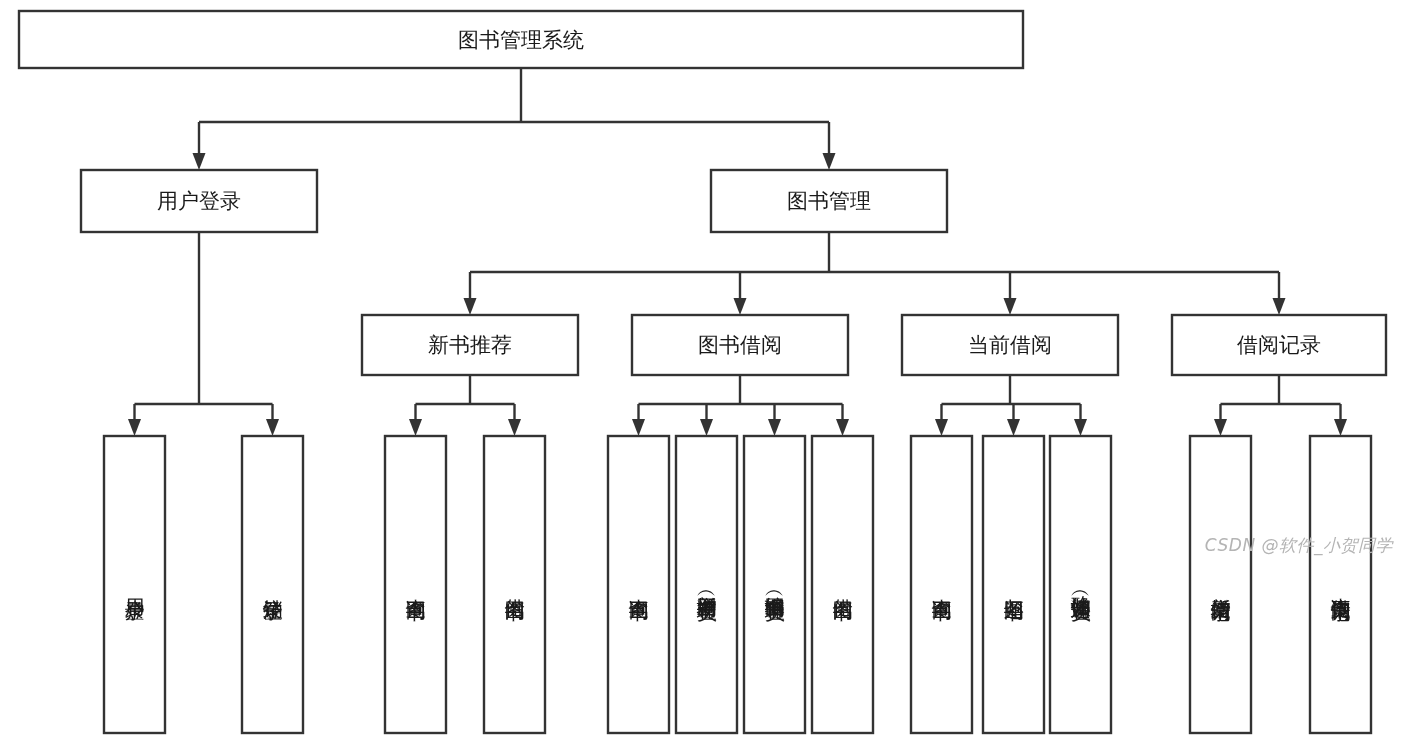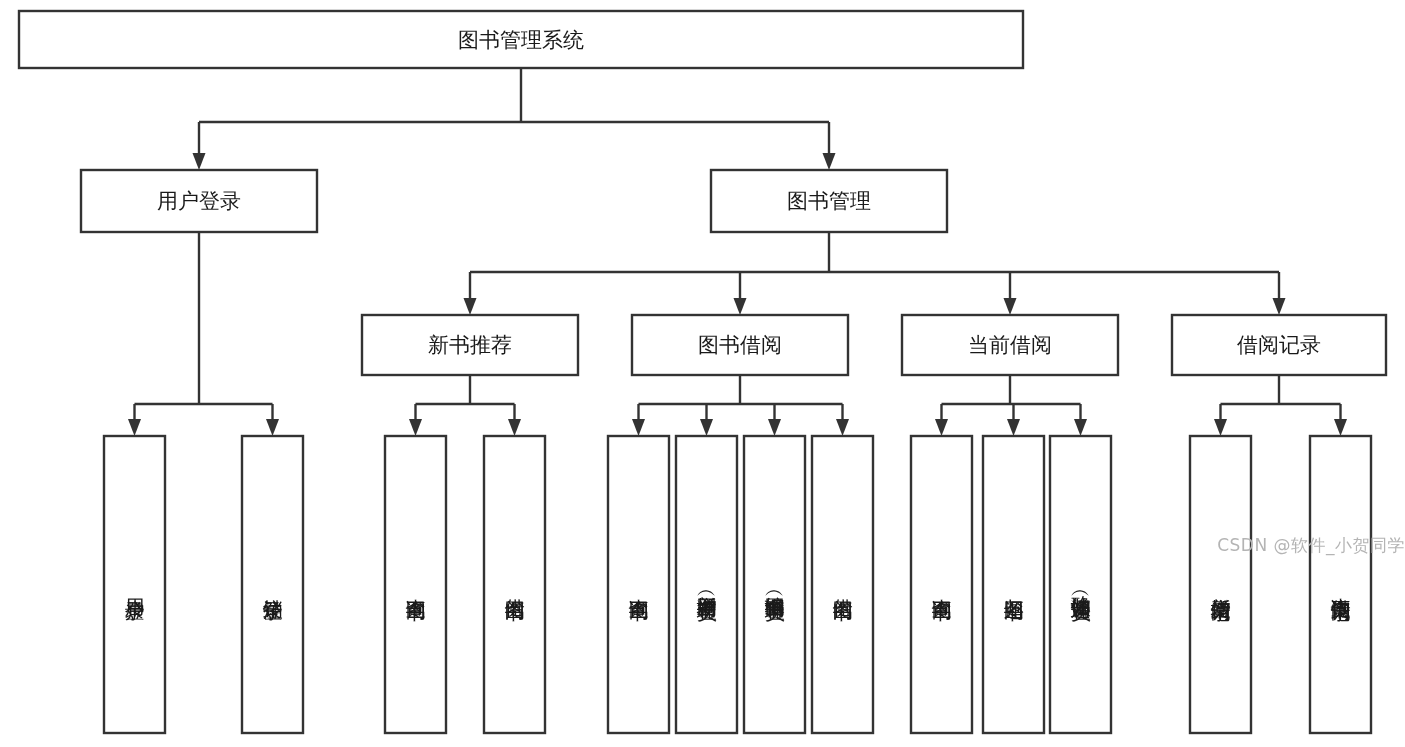--- a/index.html
+++ b/index.html
@@ -60,27 +60,28 @@
     font-family: "DejaVu Sans", "Liberation Sans", sans-serif;
     font-size: 20px;
     line-height: 1.18;
     color: #1a1a1a;
     letter-spacing: 1px;
     white-space: nowrap;
     pointer-events: none;
   }
   .watermark {
     position: absolute;
-    right: 0;
+    right: 12px;
     bottom: 6px;
     font-family: "DejaVu Sans", "Liberation Sans", sans-serif;
     font-size: 17px;
     color: #b4b4b4;
     letter-spacing: 0.5px;
     white-space: nowrap;
+    font-style: italic;
   }
 </style>
 </head>
 <body>
 
 <div id="diagram-root">
 
   <svg class="diagram-svg" viewBox="0 0 1405 747">
     <g id="connectors-layer">
         <line x1="521" y1="68" x2="521" y2="122" class="connector"></line>

